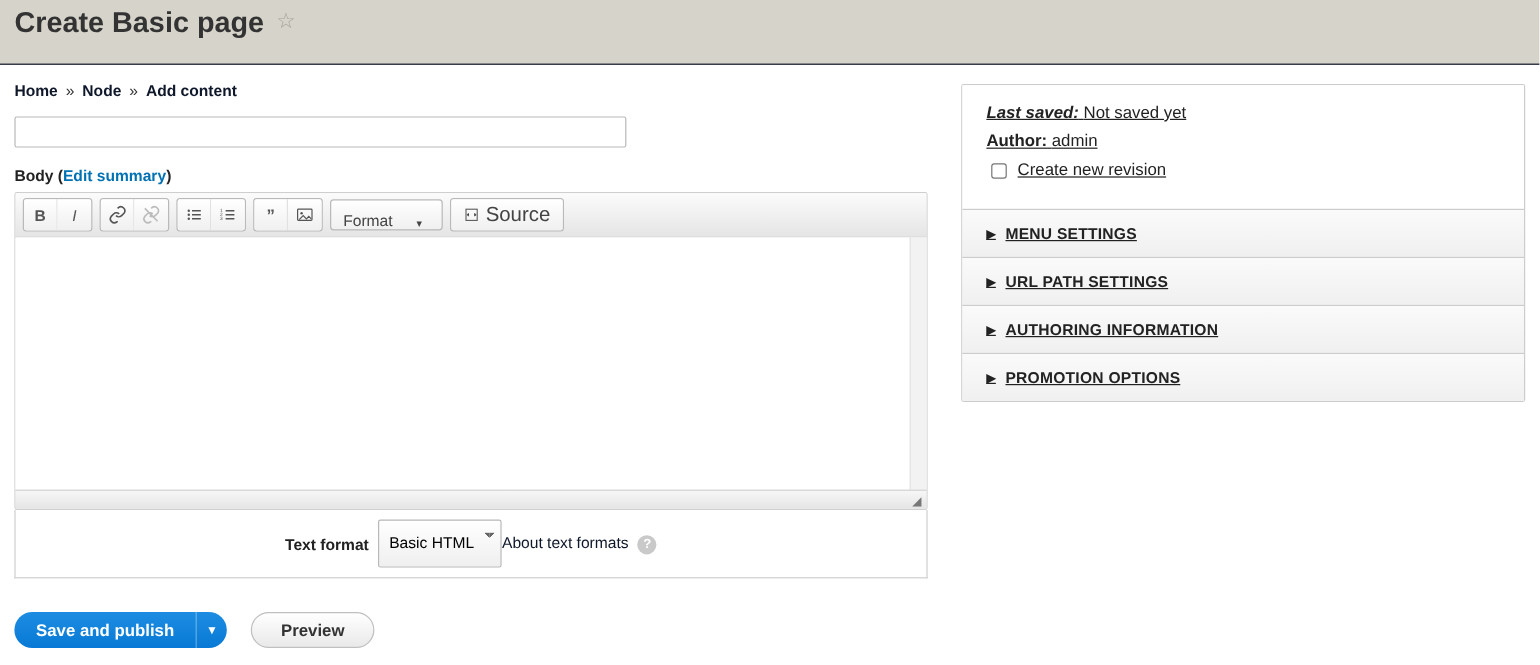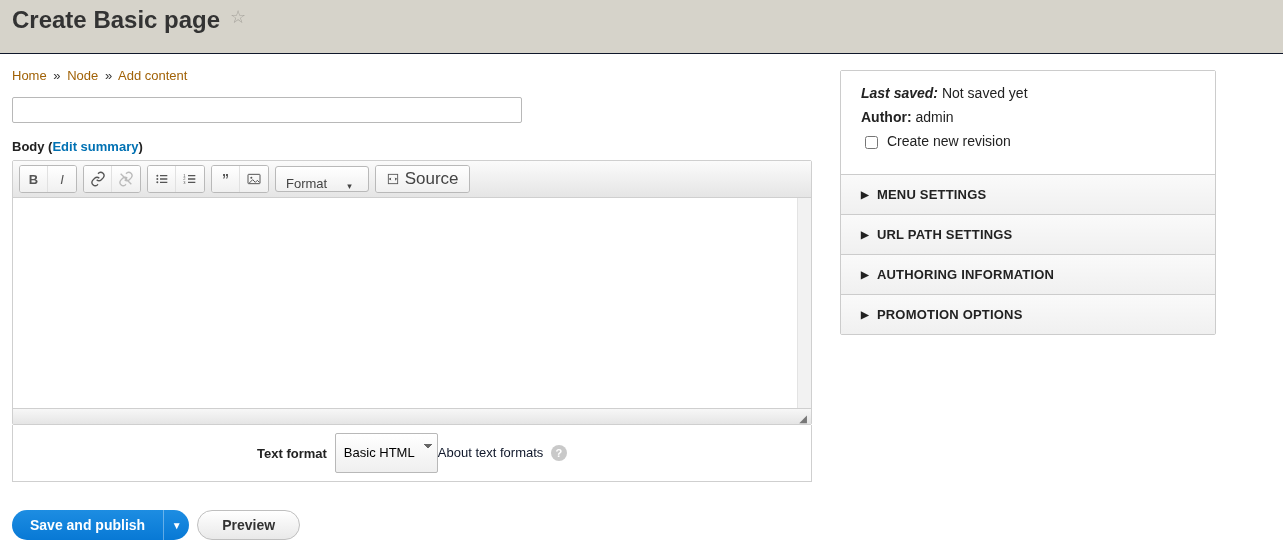--- a/index.html
+++ b/index.html
@@ -30,24 +30,24 @@
     font-size: 18px;
     cursor:pointer;
   }
   .content-wrap {
     display:flex;
     padding: 14px 12px 20px 12px;
     align-items:flex-start;
     gap: 28px;
   }
   .main-col { flex: 1 1 auto; max-width: 800px; }
-  .side-col { width: 376px; flex-shrink:0; }
+  .side-col { width: 470px; flex-shrink:0;text-decoration:underline; }
 
   .breadcrumb { font-size: 13px; margin-bottom: 14px; color:#333; }
-  .breadcrumb a { color:#a16207; text-decoration:none; }
+  .breadcrumb a { color:#0f172a; text-decoration:none;font-weight:bold; }
   .breadcrumb .sep { color:#333; margin:0 3px; }
 
   label.field-label { font-size: 13px; font-weight: bold; display:block; margin-bottom:4px;}
   .required { color:#e00; margin-left:2px; }
 
   .title-input {
     width: 510px;
     height:26px;
     border:1px solid #b8b8b8;
     border-radius:2px;
@@ -180,21 +180,21 @@
   }
   .about-link { color:#0f172a; text-decoration:none; }
   .help-icon {
     display:inline-block;
     width:16px;height:16px;border-radius:50%;
     background:#c9c9c9;color:#fff;font-size:11px;font-weight:bold;
     text-align:center;line-height:16px;margin-left:4px;
     cursor:pointer;
   }
 
-  .actions { margin-top: 28px; display:flex; gap:8px; align-items:center;}
+  .actions { margin-top: 28px; display:flex; gap:20px; align-items:center;}
   .btn-split {
     display:inline-flex;
     border-radius:999px;
     overflow:hidden;
     background: linear-gradient(#1d8de2, #0879d5);
   }
   .btn-split .main {
     color:#fff; font-weight:bold; font-size:14px; padding:7px 18px; cursor:pointer;
   }
   .btn-split .drop {

